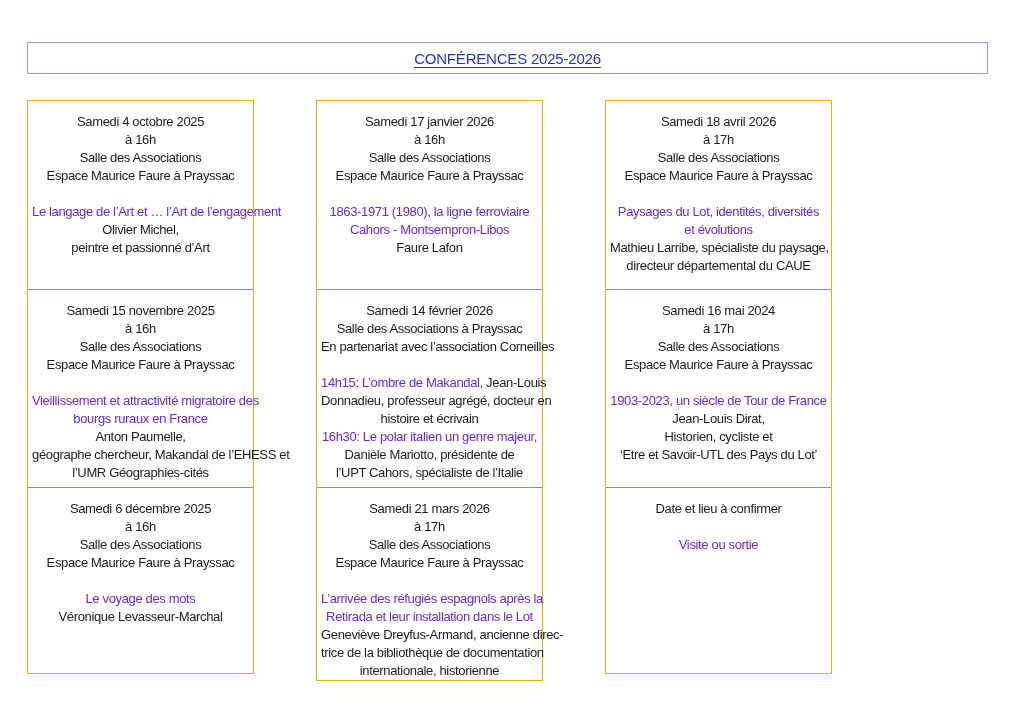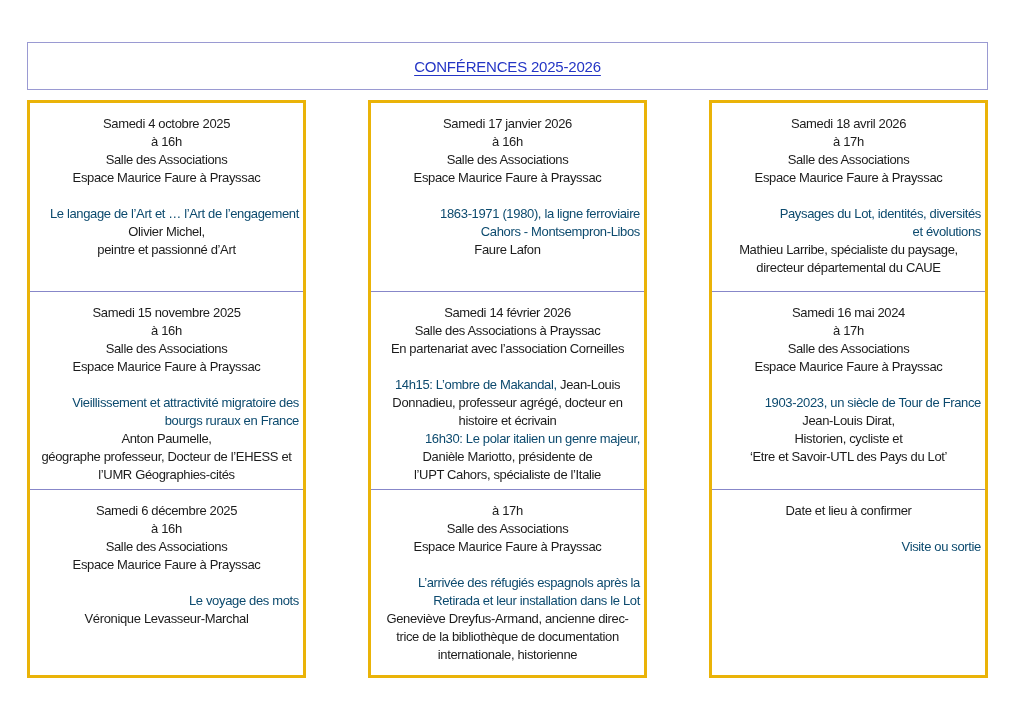--- a/index.html
+++ b/index.html
@@ -2,46 +2,46 @@
 <html><head>
 <meta charset="utf-8">
 <style>
   html,body { margin:0; padding:0; }
   body {
     width:1024px; height:723px; background:#ffffff; position:relative;
     font-family:"Liberation Sans","DejaVu Sans",sans-serif;
     color:#1c1c1c; overflow:hidden;
   }
   .title-box {
-    position:absolute; left:27px; top:42px; width:961px; height:48px;
+    position:absolute; left:27px; top:42px; width:961px; height:32px;
     border:1px solid #9a9ad2; box-sizing:border-box; background:#fff;
     display:flex; align-items:center; justify-content:center;
   }
   .page-title {
     color:#2435c5; font-size:15px; letter-spacing:-0.2px;
     text-decoration:underline; text-underline-offset:3px;
   }
   .grid {
     position:absolute; left:27px; top:100px;
     display:flex; gap:62px; align-items:flex-start;
   }
   .col {
-    width:279px; border:3px solid #eab308; box-sizing:border-box; background:#fff;
+    width:227px; border:1px solid #eab308; box-sizing:border-box; background:#fff;
   }
   .card { box-sizing:border-box; padding:12px 4px 0 4px; }
   .card + .card { border-top:1px solid #8787c9; }
   .card.h1 { min-height:188px; }
   .card.h2 { min-height:198px; }
   .card.h3 { min-height:186px; }
   .line {
     text-align:center; font-size:13px; line-height:18px;
     letter-spacing:-0.35px; white-space:nowrap;
   }
   .gap { margin-top:18px; }
-  .a { color:#0c4a6e;text-align:right; }
+  .a { color:#6d28d9; }
   .b { font-weight:normal; }
 </style>
 </head>
 <body>
 
 <div class="title-box">
   <span class="page-title">CONFÉRENCES 2025-2026</span>
 </div>
 
 <div class="grid">
@@ -57,21 +57,21 @@
       <div class="line">peintre et passionné d’Art</div>
     </div>
     <div class="card h2">
       <div class="line">Samedi 15 novembre 2025</div>
       <div class="line">à 16h</div>
       <div class="line">Salle des Associations</div>
       <div class="line">Espace Maurice Faure à Prayssac</div>
       <div class="line a gap">Vieillissement et attractivité migratoire des</div>
       <div class="line a">bourgs ruraux en France</div>
       <div class="line"><span class="b">Anton Paumelle</span><span>,</span></div>
-      <div class="line">géographe professeur, Docteur de l’EHESS et</div>
+      <div class="line">géographe chercheur, Makandal de l’EHESS et</div>
       <div class="line">l’UMR Géographies-cités</div>
     </div>
     <div class="card h3">
       <div class="line">Samedi 6 décembre 2025</div>
       <div class="line">à 16h</div>
       <div class="line">Salle des Associations</div>
       <div class="line">Espace Maurice Faure à Prayssac</div>
       <div class="line a gap">Le voyage des mots</div>
       <div class="line b">Véronique Levasseur-Marchal</div>
     </div>
@@ -92,20 +92,21 @@
       <div class="line">Salle des Associations à Prayssac</div>
       <div class="line">En partenariat avec l’association Corneilles</div>
       <div class="line gap"><span class="a">14h15: L’ombre de Makandal, </span><span class="b">Jean-Louis</span></div>
       <div class="line"><span class="b">Donnadieu</span><span>, professeur agrégé, docteur en</span></div>
       <div class="line">histoire et écrivain</div>
       <div class="line a">16h30: Le polar italien un genre majeur,</div>
       <div class="line"><span class="b">Danièle Mariotto</span><span>, présidente de</span></div>
       <div class="line">l’UPT Cahors, spécialiste de l’Italie</div>
     </div>
     <div class="card h3">
+      <div class="line">Samedi 21 mars 2026</div>
       <div class="line">à 17h</div>
       <div class="line">Salle des Associations</div>
       <div class="line">Espace Maurice Faure à Prayssac</div>
       <div class="line a gap">L’arrivée des réfugiés espagnols après la</div>
       <div class="line a">Retirada et leur installation dans le Lot</div>
       <div class="line"><span class="b">Geneviève Dreyfus-Armand</span><span>, ancienne direc-</span></div>
       <div class="line">trice de la bibliothèque de documentation</div>
       <div class="line">internationale, historienne</div>
     </div>
   </div>

